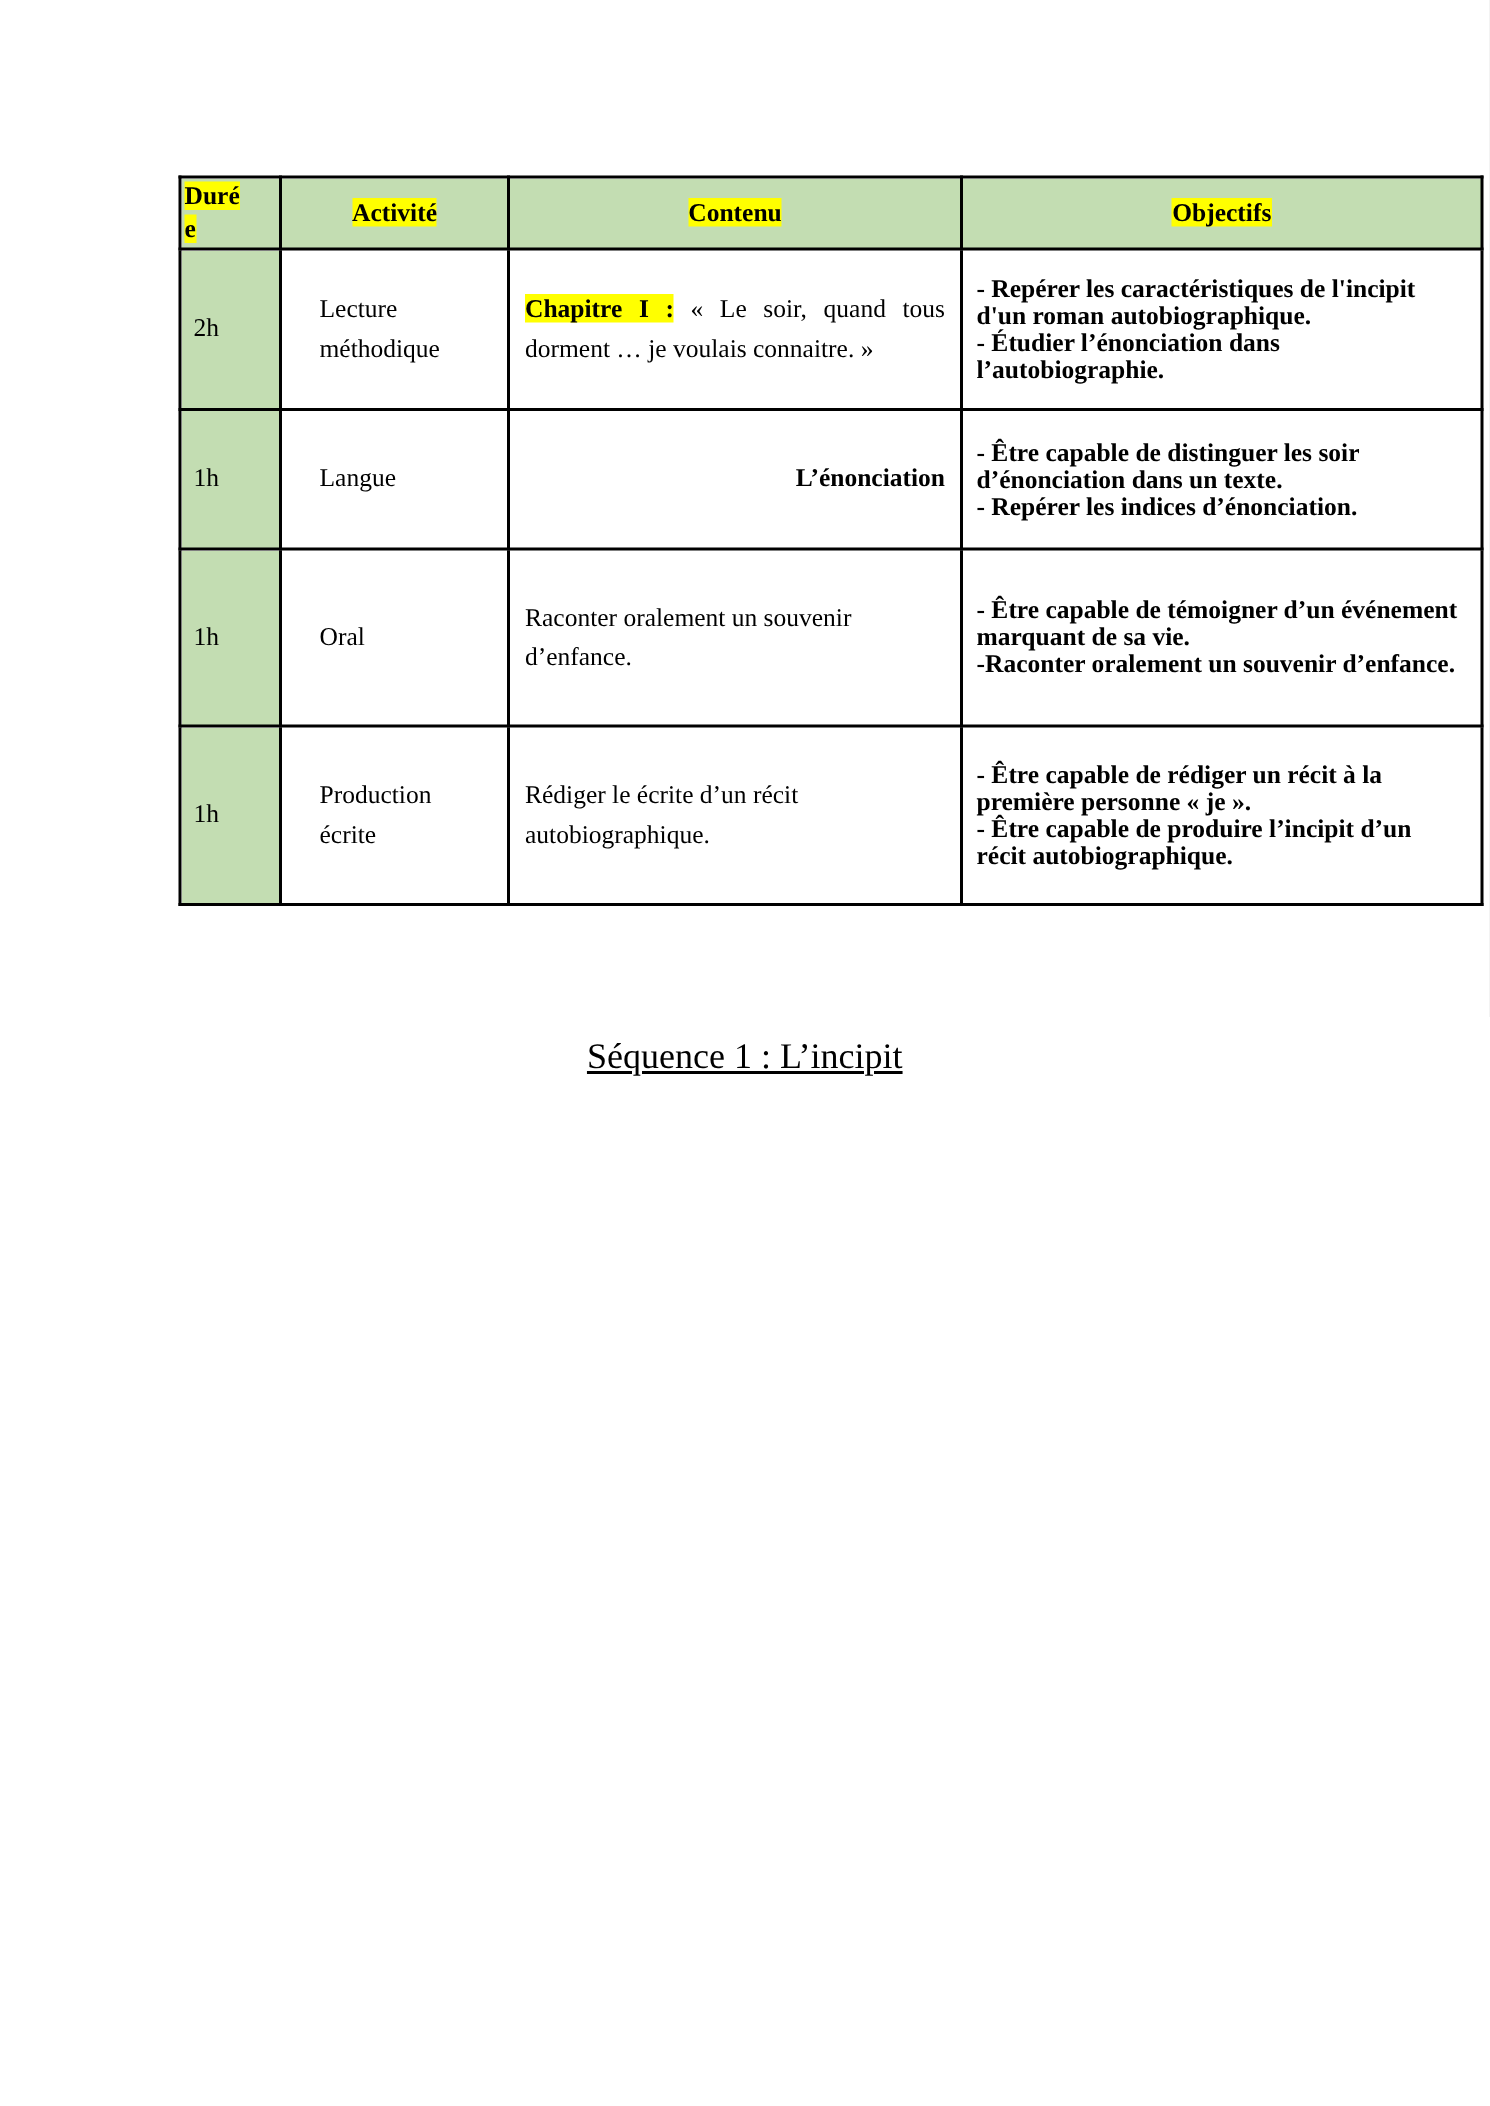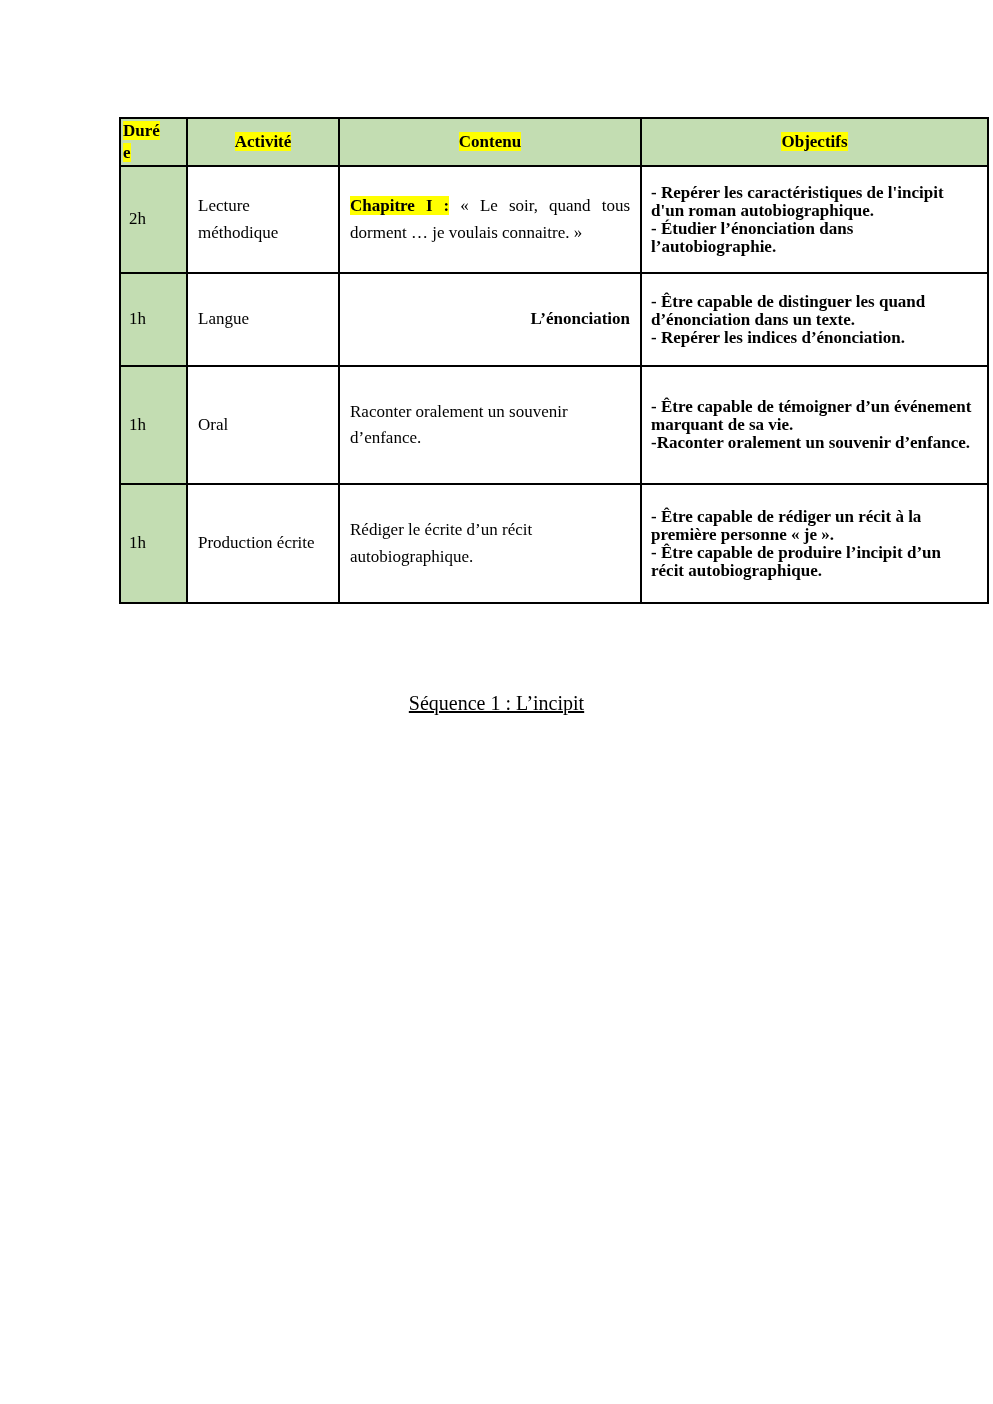--- a/index.html
+++ b/index.html
@@ -38,34 +38,34 @@
   }
   .seq th.th-duree { text-align: left; padding: 1px 2px; }
   .hl { background: var(--yellow, #ffff00); }
   .b  { font-weight: bold; text-align: right; }
   td.duree {
     background: var(--green, #c3ddb2);
     font-weight: normal;
     padding-left: 8px;
     margin-top: 33px;
   }
-  td.activite { padding: 2px 22px 2px 10px; border-radius: 26px; }
+  td.activite { padding: 2px 22px 2px 25px; border-radius: 26px; }
   td.contenu  { padding: 2px 10px; }
   td.contenu.justify { text-align: justify; margin-top: 19px; }
   td.objectifs { padding: 1px 9px; line-height: 18px; font-weight: bold; }
   tr.r1 td { height: 107px; }
   tr.r2 td { height: 93px; }
   tr.r3 td { height: 118px; }
   tr.r4 td { height: 119px; }
   .doc-title {
     position: absolute;
     top: 692px; left: 0;
     width: 993px;
     text-align: center;
-    font-size: 20px;
+    font-size: 24px;
     font-weight: normal;
   }
   .doc-title span { text-decoration: underline; }
 </style>
 </head>
 <body>
 
 <div class="page">
 
   <table class="seq">
@@ -97,21 +97,21 @@
         <td class="objectifs">
           <div>- Repérer les caractéristiques de l'incipit d'un roman autobiographique.</div>
           <div>- Étudier l’énonciation dans l’autobiographie.</div>
         </td>
       </tr>
       <tr class="r2">
         <td class="duree">1h</td>
         <td class="activite">Langue</td>
         <td class="contenu b">L’énonciation</td>
         <td class="objectifs">
-          <div>- Être capable de distinguer les quand d’énonciation dans un texte.</div>
+          <div>- Être capable de distinguer les soir d’énonciation dans un texte.</div>
           <div>- Repérer les indices d’énonciation.</div>
         </td>
       </tr>
       <tr class="r3">
         <td class="duree">1h</td>
         <td class="activite">Oral</td>
         <td class="contenu">Raconter oralement un souvenir d’enfance.</td>
         <td class="objectifs">
           <div>- Être capable de témoigner d’un événement marquant de sa vie.</div>
           <div>-Raconter oralement un souvenir d’enfance.</div>

